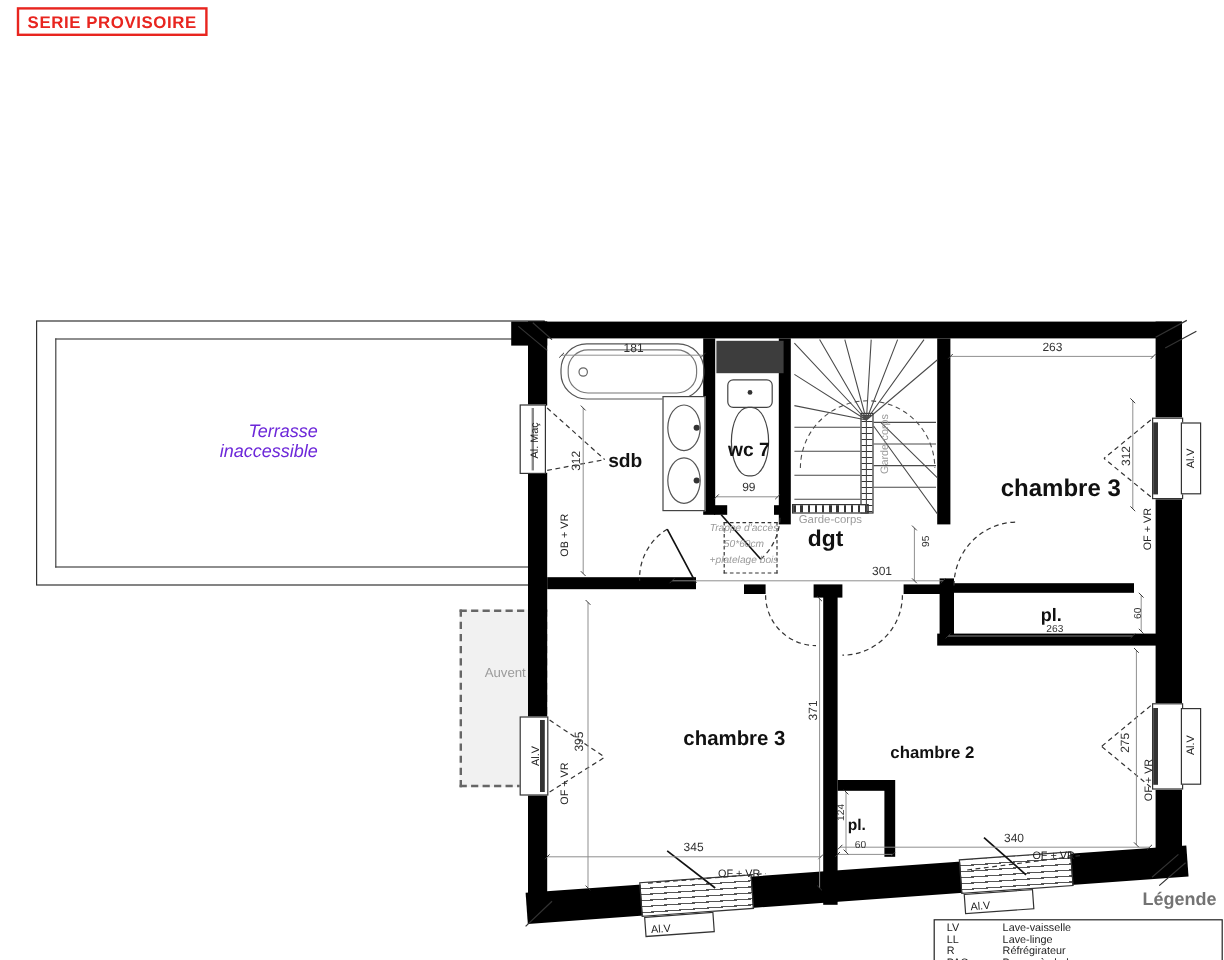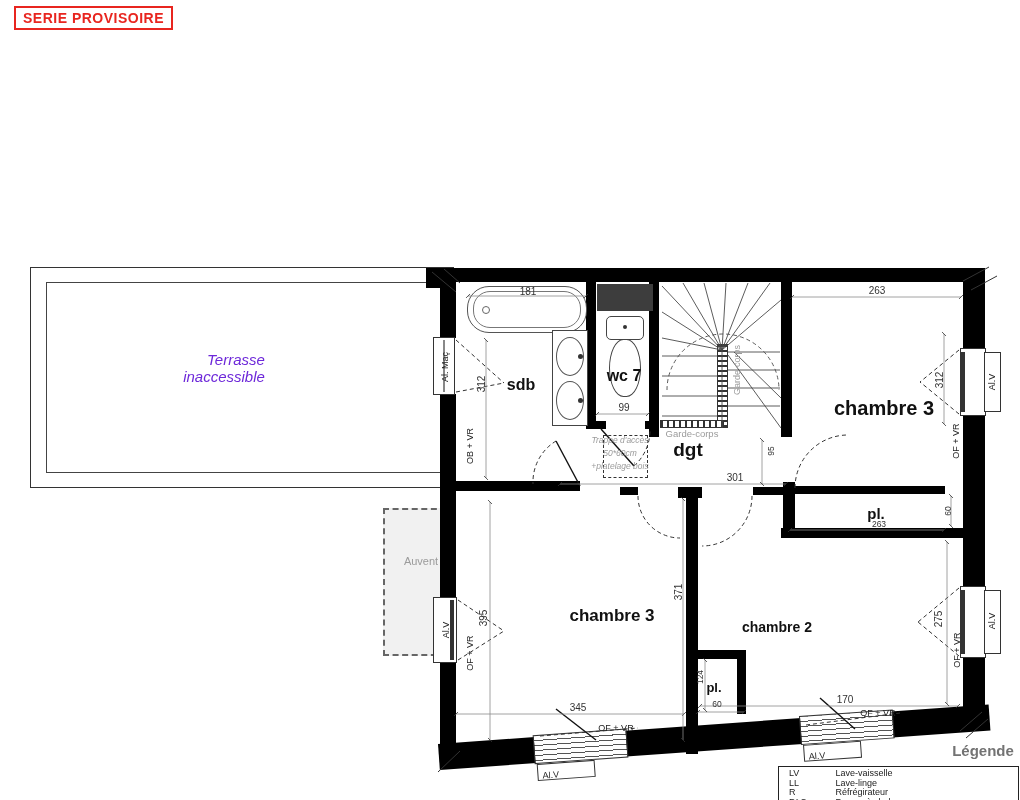--- a/index.html
+++ b/index.html
@@ -195,21 +195,21 @@
   <div>Trappe d'accès</div>
   <div>50*60cm</div>
   <div>+platelage bois</div>
 </div>
 
 <div class="htxt dim" style="left:528px;top:291px;">181</div>
 <div class="htxt dim" style="left:624px;top:407px;text-align:center;">99</div>
 <div class="htxt dim" style="left:877px;top:290px;">263</div>
 <div class="htxt dim" style="left:690px;top:477px;margin-left:45px;">301</div>
 <div class="htxt dim" style="left:578px;top:707px;">345</div>
-<div class="htxt dim" style="left:845px;top:699px;">170</div>
+<div class="htxt dim" style="left:845px;top:699px;">340</div>
 <div class="htxt dimS" style="left:879px;top:524px;">263</div>
 <div class="htxt dimS" style="left:717px;top:704px;">60</div>
 <div class="vtxt dim" style="left:481px;top:384px;">312</div>
 <div class="vtxt dim" style="left:939px;top:380px;">312</div>
 <div class="vtxt dim" style="left:678px;top:592px;">371</div>
 <div class="vtxt dimS" style="left:771px;top:451px;">95</div>
 <div class="vtxt dim" style="left:483px;top:618px;">395</div>
 <div class="vtxt dim" style="left:938px;top:619px;">275</div>
 <div class="vtxt dimS" style="left:700px;top:677px;">124</div>
 <div class="vtxt dimS" style="left:948px;top:511px;">60</div>

